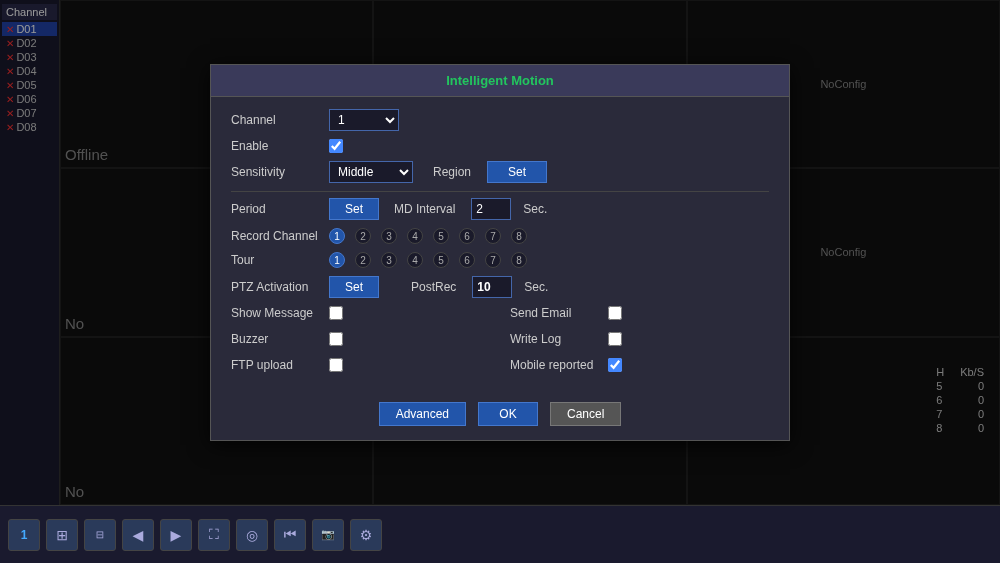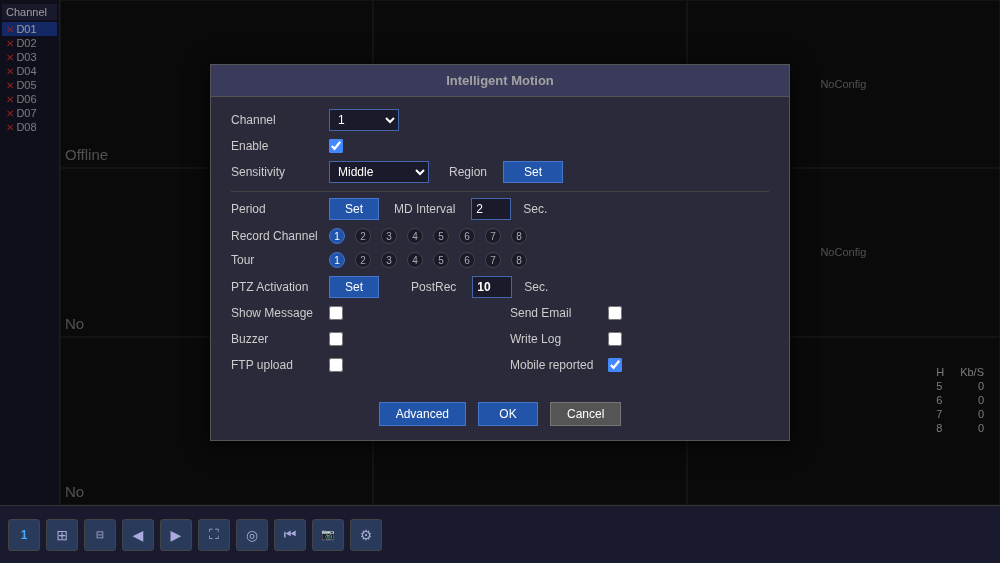--- a/index.html
+++ b/index.html
@@ -131,21 +131,21 @@
     .dialog {
       background: #2a2a3a;
       border: 1px solid #555;
       width: 580px;
       padding: 0;
       box-shadow: 0 4px 20px rgba(0,0,0,0.8);
     }
 
     .dialog-title {
       background: #3a3a5a;
-      color: #a3a3a3;
+      color: #22c55e;
       text-align: center;
       padding: 8px;
       font-size: 13px;
       font-weight: bold;
       border-bottom: 1px solid #555;
     }
 
     .dialog-body {
       padding: 12px 20px;
     }
@@ -388,21 +388,21 @@
         </select>
       </div>
 
       <div class="form-row">
         <span class="form-label">Enable</span>
         <input type="checkbox" class="form-checkbox" checked="" style="">
       </div>
 
       <div class="form-row">
         <span class="form-label">Sensitivity</span>
-        <select class="form-select" style="width:100px;">
+        <select class="form-select" style="width:84px;">
           <option>Low</option>
           <option selected="">Middle</option>
           <option>High</option>
         </select>
         <span style="margin-left:12px; color:#ccc; font-size:12px;">Region</span>
         <button class="btn-blue" style="margin-left:8px; width:60px;">Set</button>
       </div>
 
       <hr class="divider-line">
 

